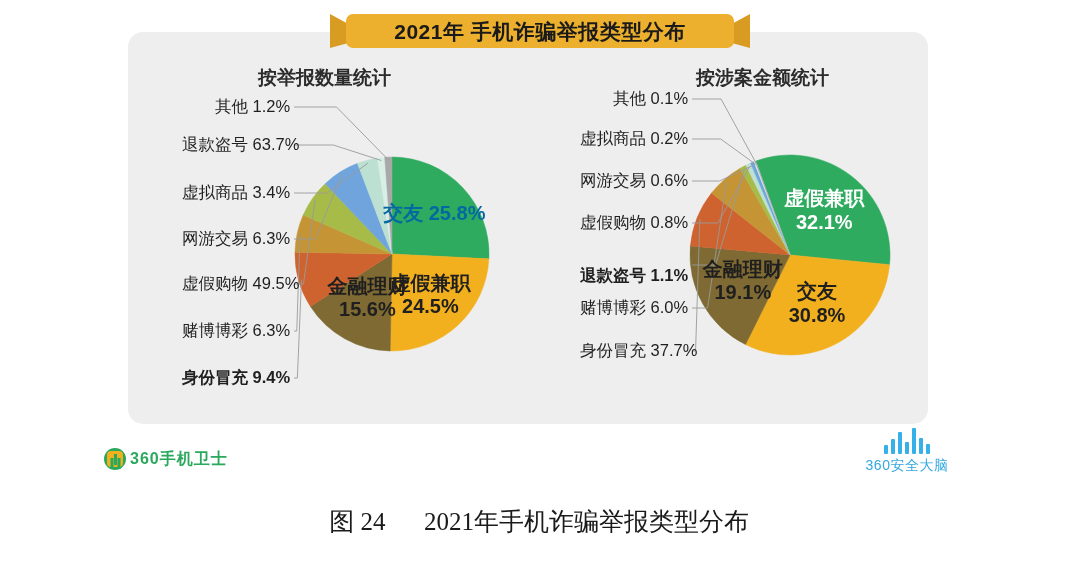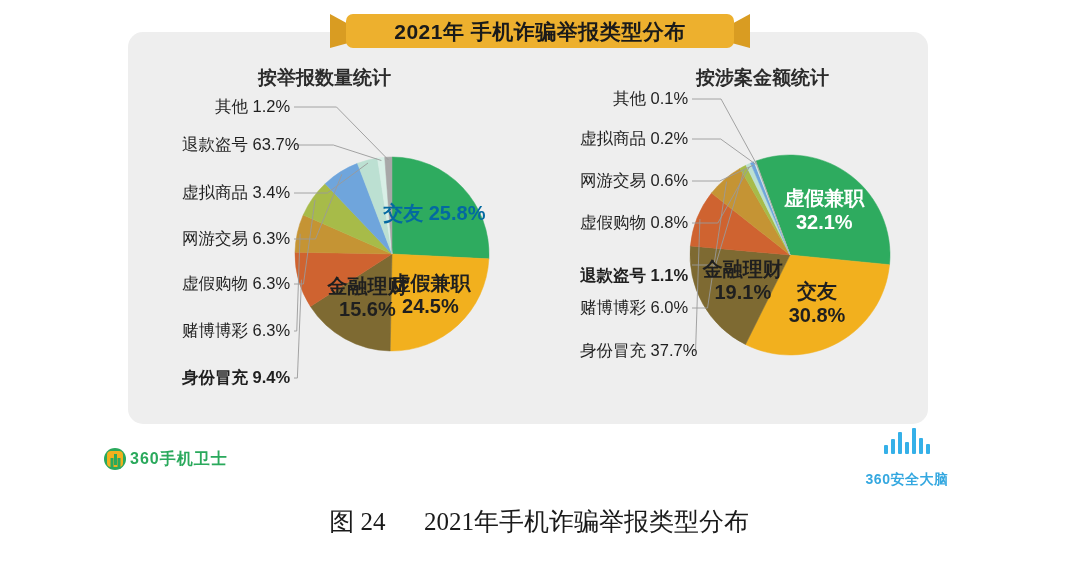--- a/index.html
+++ b/index.html
@@ -64,21 +64,21 @@
   .logo-left-text{
     font-size:16px;font-weight:bold;color:#2aa95c;letter-spacing:1px;
   }
 
   .logo-right{position:absolute;left:852px;top:428px;width:110px;
               text-align:center;}
   .wave{height:26px;display:flex;align-items:flex-end;justify-content:center;
         gap:3px;}
   .wave i{display:block;width:4px;background:#35b0e8;border-radius:1px;}
   .logo-right-text{
-    margin-top:17px;font-size:14px;font-weight:bold;color:#35a8e0;
+    margin-top:3px;font-size:14px;font-weight:normal;color:#35a8e0;
     letter-spacing:.5px;
   }
 
   
   .caption{
     position:absolute;left:0;top:505px;width:1078px;text-align:center;
     font-family:"Liberation Serif","DejaVu Serif",serif;
     font-size:25px;color:#1a1a1a;
   }
   .caption .gap{display:inline-block;width:26px;}
@@ -134,21 +134,21 @@
       <div class="inlbl" style="color: rgb(31, 31, 31); font-size: 20px; left: 327.423px; top: 274.547px;">
         <div>金融理财</div>
         <div>15.6%</div>
       </div>
     </div>
   <div id="left-outside-labels">
       <div class="lbl" style="top: 96px; left: 215px;">其他 1.2%</div>
       <div class="lbl" style="top: 134px; left: 182px;">退款盗号 63.7%</div>
       <div class="lbl" style="top: 182px; left: 182px;">虚拟商品 3.4%</div>
       <div class="lbl" style="top: 228px; left: 182px;">网游交易 6.3%</div>
-      <div class="lbl" style="top: 273px; left: 182px;">虚假购物 6.3%</div>
+      <div class="lbl" style="top: 273px; left: 182px;">虚假购物 49.5%</div>
       <div class="lbl" style="top: 320px; left: 182px;">赌博博彩 6.3%</div>
       <div class="lbl" style="top: 367px; left: 182px; font-weight: bold;">身份冒充 9.4%</div>
     </div>
 
   <div class="panel" style="left:540px;width:538px;">
     <div class="panel-title" style="left:156px;top:33px;">按涉案金额统计</div>
   </div>
   <div class="pie-wrap">
     <svg id="right-pie" width="1078" height="580">
         <path d="M 790 255 L 755.7979856674332 161.03073792140916 A 100 100 0 0 1 889.5295283161203 264.68880762377995 Z" fill="#2eab5f" stroke="#2eab5f" stroke-width="0.5"></path>

